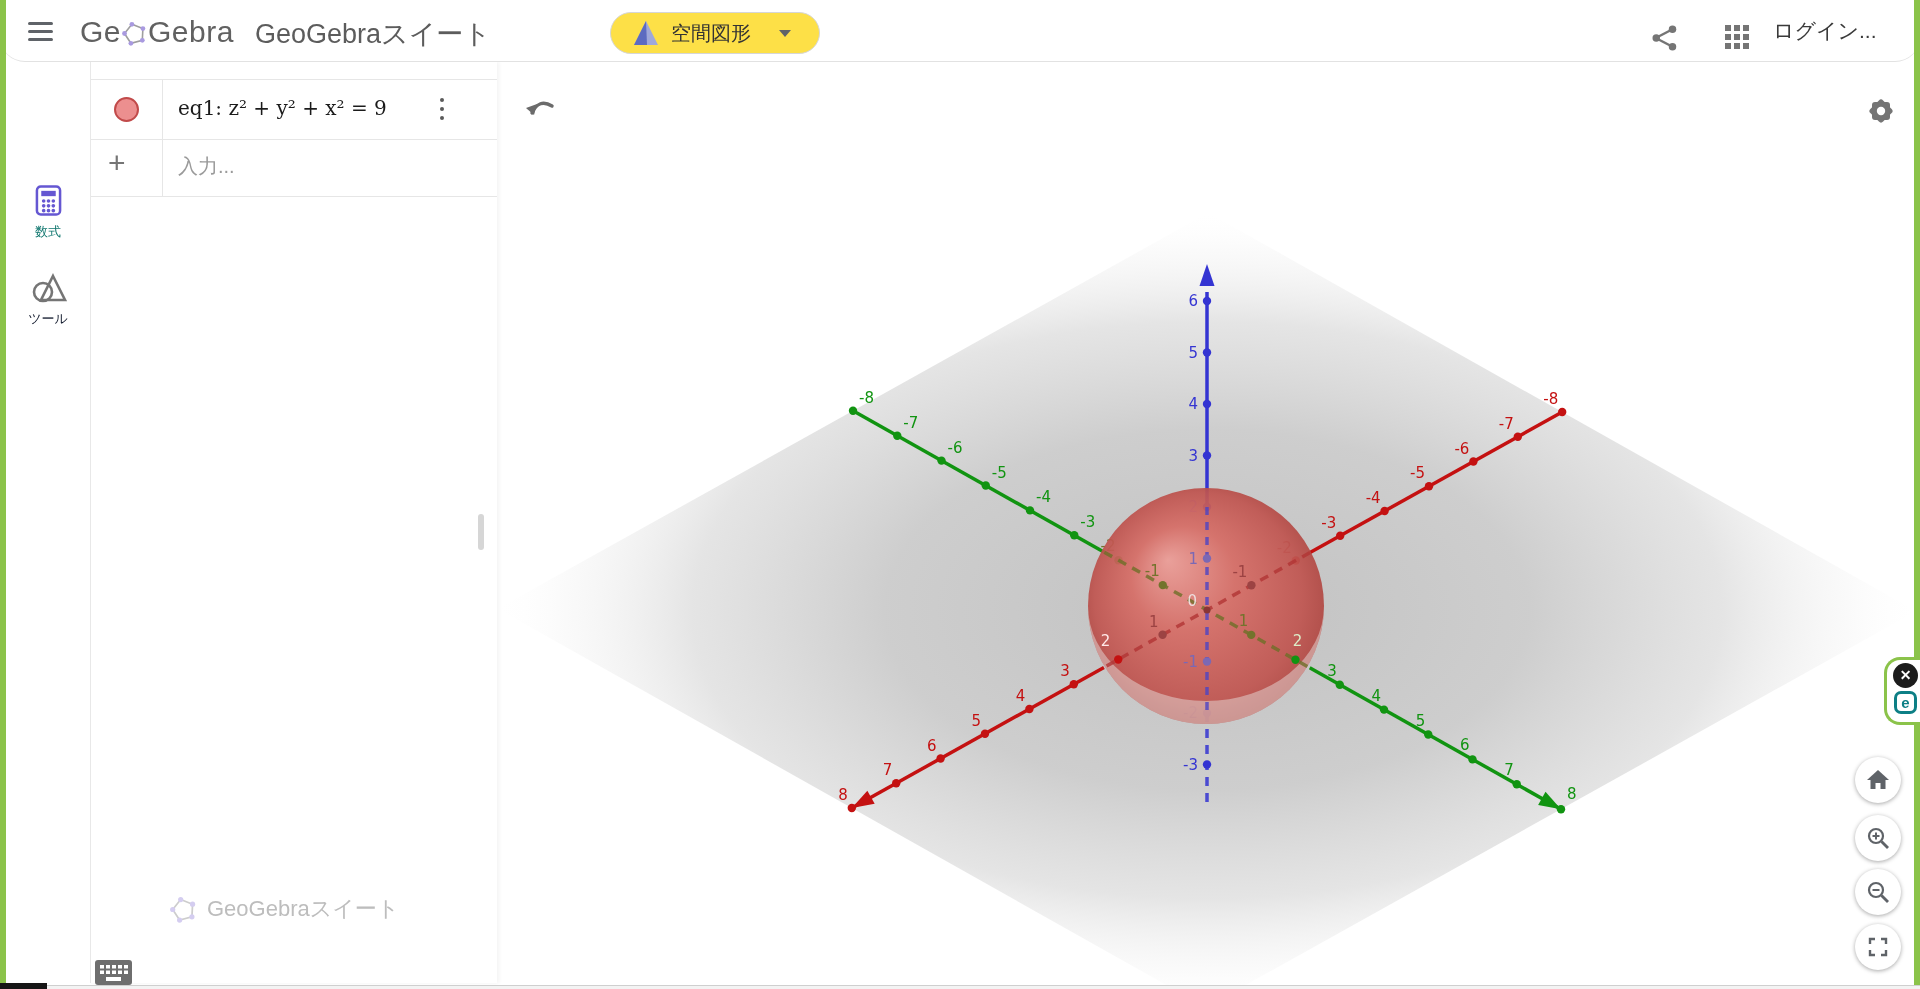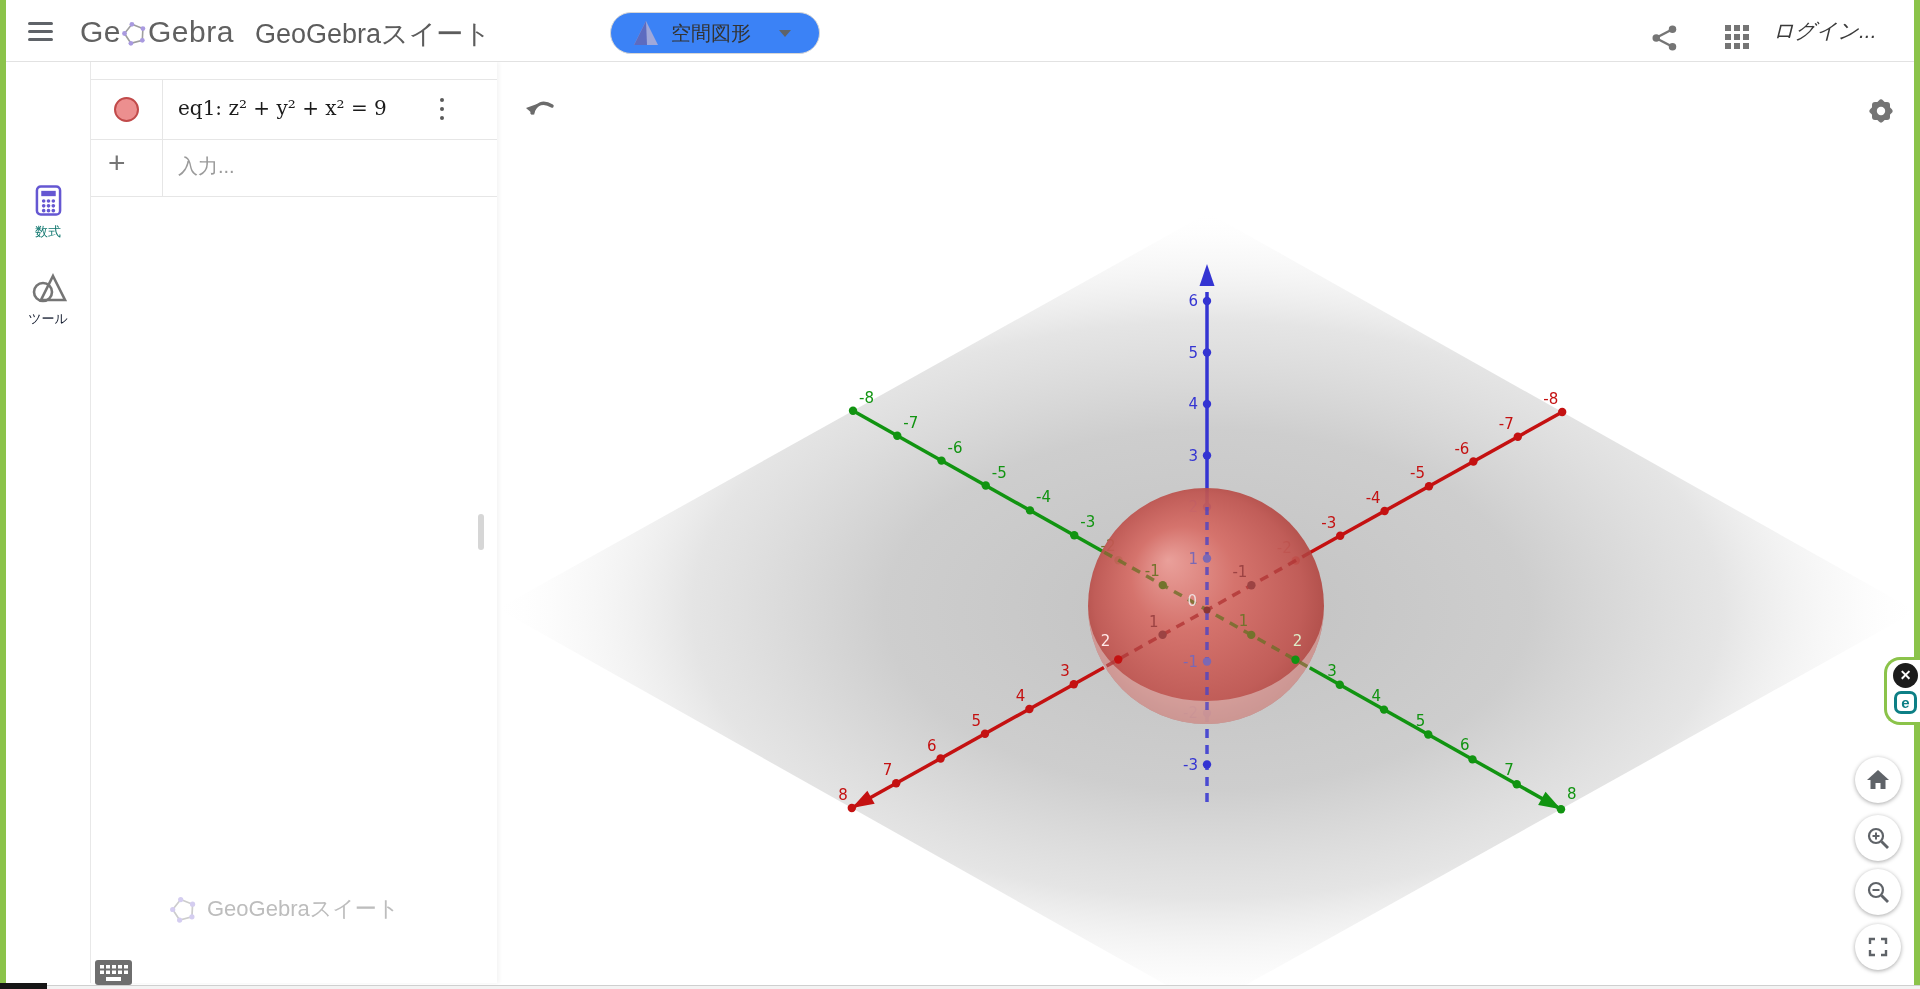--- a/index.html
+++ b/index.html
@@ -1,32 +1,32 @@
 <!DOCTYPE html>
 <html><head>
 <meta charset="utf-8">
 <style>
   html,body{margin:0;padding:0;background:#fff;font-family:"Liberation Sans",sans-serif;}
   #page{position:relative;width:1920px;height:989px;overflow:hidden;background:#fff;}
   .abs{position:absolute;}
   
-  #topbar{left:0;top:0;width:1920px;height:61px;background:#fff;border-bottom:1px solid #e2e2e2;z-index:5;}
+  #topbar{left:0;top:0;width:1920px;height:61px;background:#fff;border-bottom:1px solid #e2e2e2;z-index:5;border-radius:25px;}
   #menu-btn{left:20px;top:17px;width:40px;height:30px;cursor:pointer;}
   #menu-btn .bar{position:absolute;left:8px;width:25px;height:3px;border-radius:2px;background:#5f6368;}
   #logo{left:80px;top:14px;height:36px;font-size:30px;color:#616161;letter-spacing:.5px;display:flex;align-items:center;}
   #logo svg{margin:2px 1px 0 1px;}
   #suite-title{left:255px;top:16px;font-size:27px;color:#5c5c5c;}
-  #app-pill{left:610px;top:12px;width:208px;height:40px;border:1px solid #d6d6d6;border-radius:21px;background:#3b82f6;cursor:pointer;}
+  #app-pill{left:610px;top:12px;width:208px;height:40px;border:1px solid #d6d6d6;border-radius:21px;background:#fde047;cursor:pointer;}
   #app-pill .pyr{position:absolute;left:20px;top:6px;}
   #app-pill .lbl{position:absolute;left:60px;top:0;line-height:40px;font-size:20px;color:#333;}
   #app-pill .caret{position:absolute;left:168px;top:17px;width:0;height:0;border-left:6px solid transparent;border-right:6px solid transparent;border-top:7px solid #5f6368;}
   #share-btn{left:1650px;top:23px;width:30px;height:30px;cursor:pointer;}
   #apps-btn{left:1725px;top:25px;width:28px;height:28px;cursor:pointer;}
   #apps-btn .sq{position:absolute;width:6px;height:6px;background:#757575;}
-  #login-btn{left:1773px;top:0;height:61px;line-height:61px;font-size:21px;color:#3a3a3a;cursor:pointer;font-style:italic;}
+  #login-btn{left:1773px;top:0;height:61px;line-height:61px;font-size:21px;color:#3a3a3a;cursor:pointer;}
   
   #rail{left:6px;top:62px;width:84px;height:921px;background:#fff;border-right:1px solid #e8e8e8;z-index:4;}
   .rail-item{position:absolute;left:0;width:84px;text-align:center;cursor:pointer;}
   .rail-item .rlabel{display:block;font-size:13px;margin-top:2px;}
   
   #algebra{left:90px;top:62px;width:407px;height:921px;background:#fff;z-index:3;box-shadow:2px 0 4px rgba(0,0,0,.05);}
   #alg-row1{position:absolute;left:0;top:17px;width:407px;height:59px;border-top:1px solid #e6e6e6;border-bottom:1px solid #e6e6e6;}
   #alg-row2{position:absolute;left:0;top:76px;width:407px;height:58px;border-bottom:1px solid #e6e6e6;}
   .cell-left{position:absolute;left:0;top:0;width:72px;height:100%;border-right:1px solid #e6e6e6;}
   #vis-toggle{position:absolute;left:24px;top:17px;width:25px;height:25px;border-radius:50%;background:#ec8f8f;border:2px solid #c14a4a;box-sizing:border-box;cursor:pointer;}

